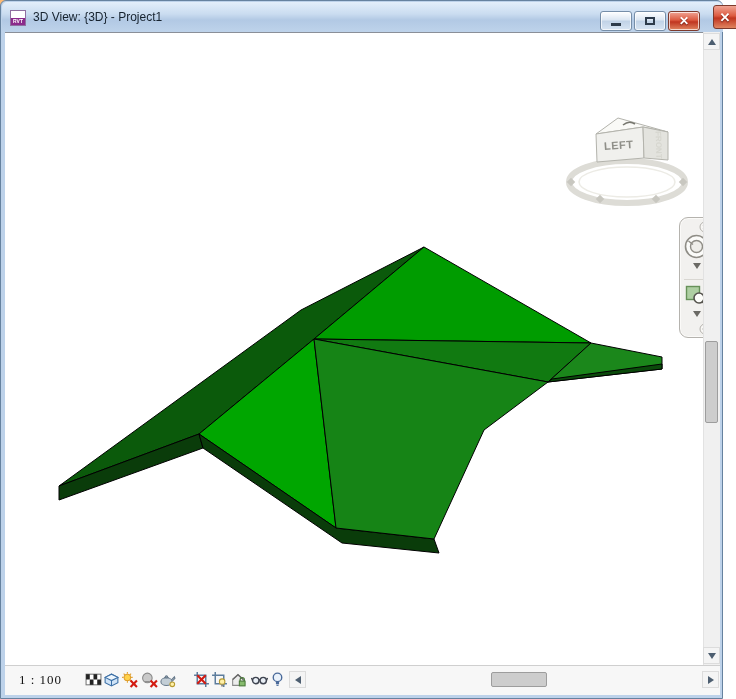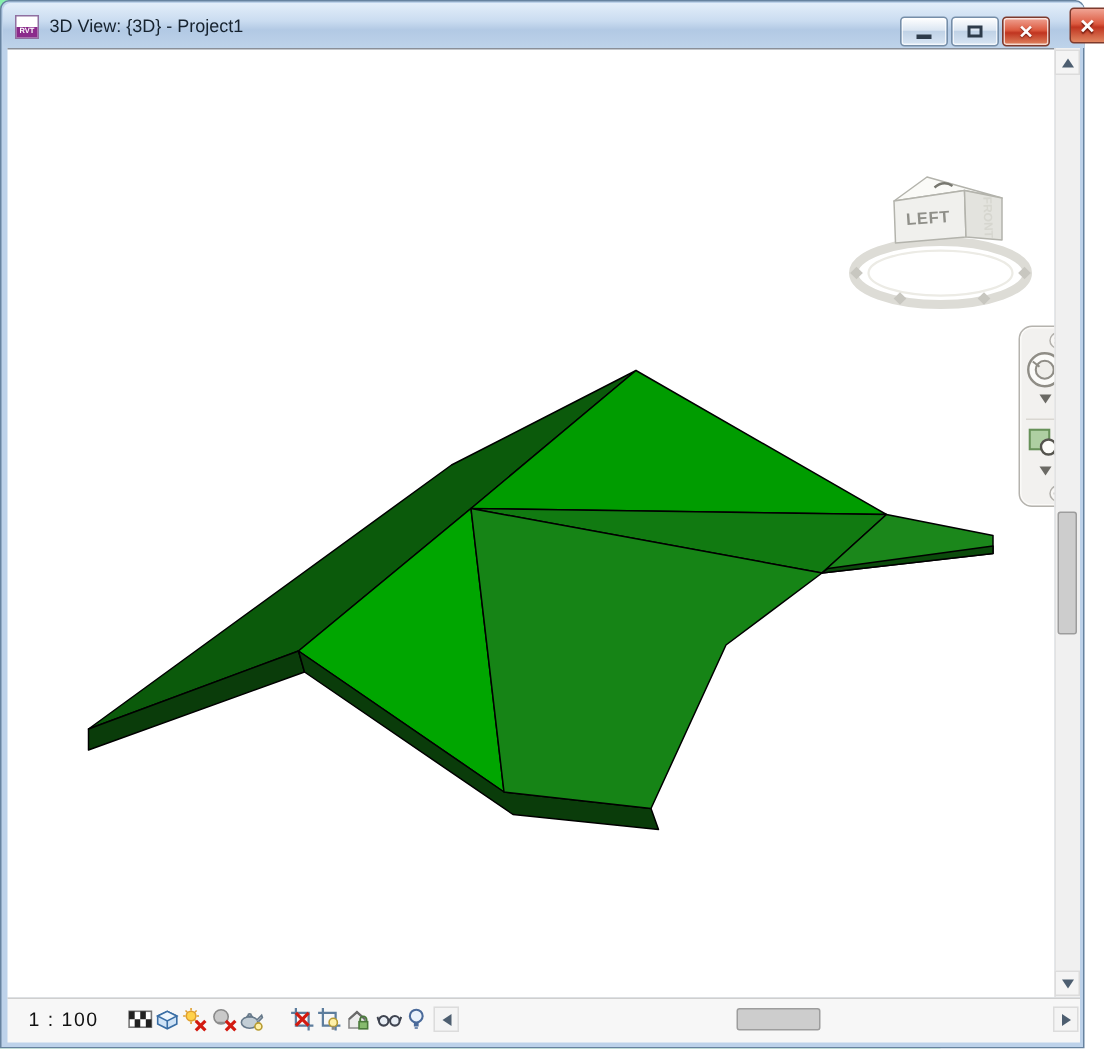--- a/index.html
+++ b/index.html
@@ -1,18 +1,18 @@
 <!DOCTYPE html>
 <html><head>
 <meta charset="utf-8">
 <style>
   html,body{margin:0;padding:0;background:#ffffff;}
   body{width:736px;height:699px;overflow:hidden;font-family:"Liberation Sans",sans-serif;-webkit-font-smoothing:antialiased;}
   .abs{position:absolute;}
-  #page{position:relative;width:627px;height:699px;background:#86efac;}
+  #page{position:relative;width:627px;height:699px;background:#fdba74;}
 
   
   #win{left:0;top:0;width:723px;height:699px;background:#bdd2ea;border:1px solid #66829f;border-radius:6px 6px 0 0;box-sizing:border-box;}
   #titlebar{left:1px;top:1px;width:721px;height:30px;border-radius:5px 5px 0 0;
     background:linear-gradient(#e3eefa,#cadcf0 40%,#b2c9e4 60%,#bed3ea);}
   #title-icon{left:8px;top:8px;width:16px;height:16px;background:#ffffff;border:1px solid #8f6fa0;box-sizing:border-box;}
   #title-icon .band{position:absolute;left:0;top:7px;width:14px;height:7px;background:#8b2a8b;color:#fff;
     font-size:5px;line-height:7px;text-align:center;font-weight:bold;letter-spacing:0px;}
   #title-text{left:31px;top:8px;font-size:12px;color:#16222e;white-space:nowrap;}
 
@@ -39,21 +39,21 @@
   #vs-down{left:702px;top:646px;width:17px;height:17px;}
   #vs-thumb{left:704px;top:340px;width:13px;height:82px;background:#cdcdcd;border:1px solid #9d9d9d;border-radius:2px;box-sizing:border-box;}
   .tri{width:0;height:0;position:absolute;}
   .tri-up{left:4px;top:5px;border-left:4px solid transparent;border-right:4px solid transparent;border-bottom:6px solid #4d5e70;}
   .tri-down{left:4px;top:5px;border-left:4px solid transparent;border-right:4px solid transparent;border-top:6px solid #4d5e70;}
   .tri-left{left:5px;top:4px;border-top:4px solid transparent;border-bottom:4px solid transparent;border-right:6px solid #4d5e70;}
   .tri-right{left:5px;top:4px;border-top:4px solid transparent;border-bottom:4px solid transparent;border-left:6px solid #4d5e70;}
 
   
   #statusbar{left:4px;top:664px;width:715px;height:30px;background:#f7f7f7;border-top:1px solid #cfcfcf;box-sizing:border-box;}
-  #scale-btn{left:18px;top:671px;font-size:13px;color:#111;letter-spacing:1px;}
+  #scale-btn{left:18px;top:671px;font-size:13px;color:#111;letter-spacing:1px;font-family:Liberation Serif, serif;}
   .vcb-btn{top:670px;width:17px;height:17px;}
   #hs-left{left:288px;top:670px;width:17px;height:17px;}
   #hs-right{left:701px;top:670px;width:17px;height:17px;}
   #hs-thumb{left:490px;top:671px;width:56px;height:15px;background:#cdcdcd;border:1px solid #9d9d9d;border-radius:2px;box-sizing:border-box;}
 
   
   #navbar{left:674px;top:184px;width:33px;height:121px;background:#f2f1ef;border:1px solid #b5b3ae;border-radius:9px;
     box-sizing:border-box;box-shadow:inset 0 0 0 1px #fbfaf8;}
   #navbar hr{border:none;border-top:1px solid #d9d7d2;margin:0;position:absolute;left:4px;right:4px;top:61px;}
   .nv{position:absolute;}

